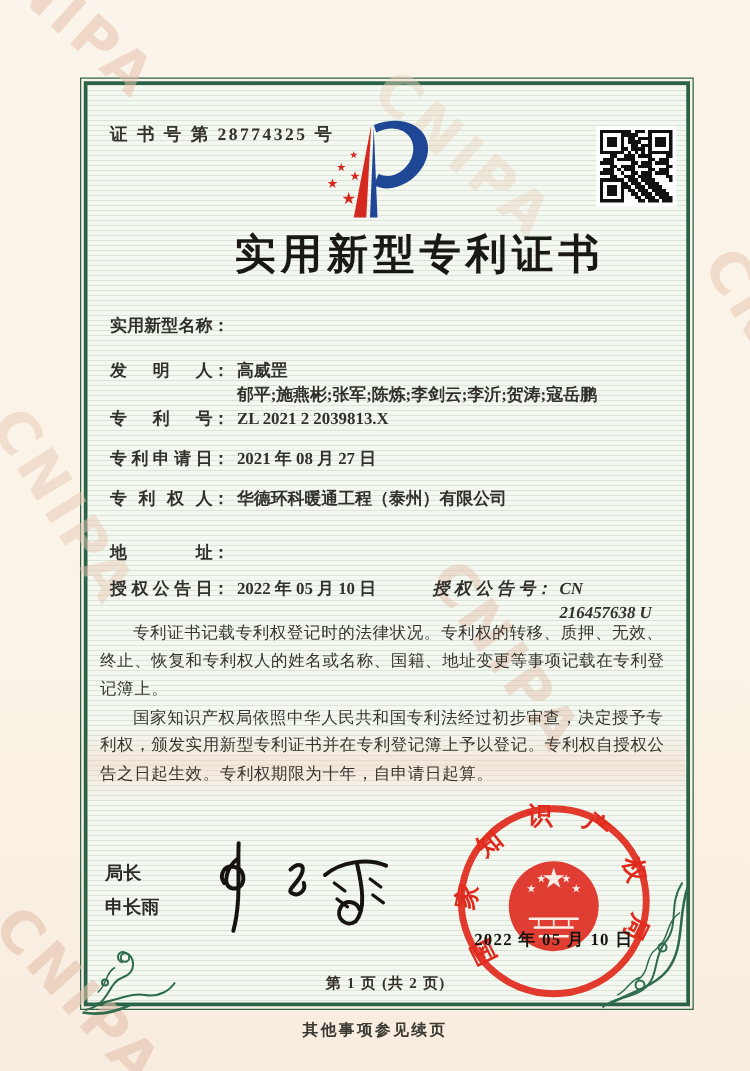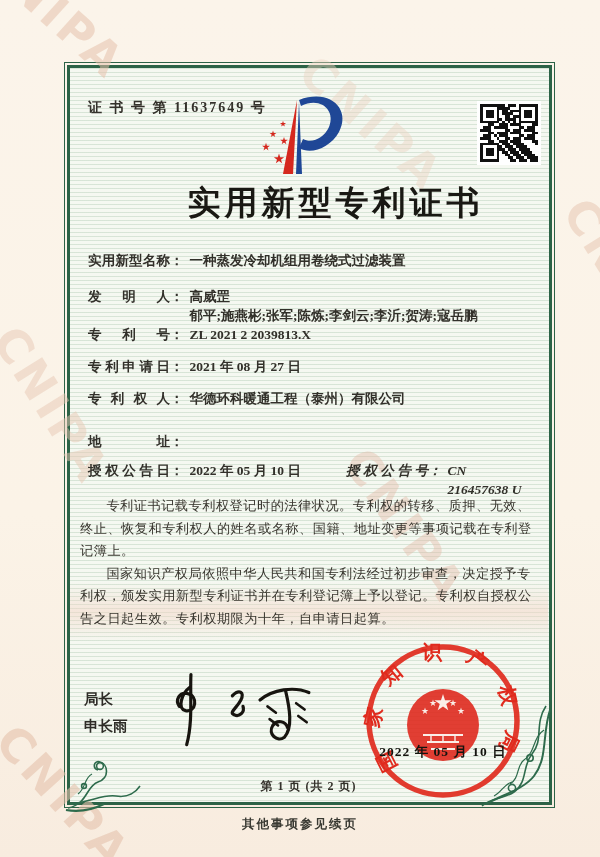--- a/index.html
+++ b/index.html
@@ -82,21 +82,21 @@
 
   <span class="wm wm1">CNIPA</span>
   <span class="wm wm2">CNIPA</span>
   <span class="wm wm3">CNIPA</span>
   <span class="wm wm4">CNIPA</span>
   <span class="wm wm5">CNIPA</span>
   <span class="wm wm6">CNIPA</span>
 
   <div class="content">
 
-    <div class="cert-no">证 书 号 第 11637649 号</div>
+    <div class="cert-no">证 书 号 第 28774325 号</div>
 
     <div class="qr">
       <svg viewBox="0 0 21 21" shape-rendering="crispEdges" fill="#111">
         <g>
 
           <path d="M0,0h7v7h-7z M1,1v5h5v-5z" fill-rule="evenodd"></path>
           <rect x="2" y="2" width="3" height="3"></rect>
           <path d="M14,0h7v7h-7z M15,1v5h5v-5z" fill-rule="evenodd"></path>
           <rect x="16" y="2" width="3" height="3"></rect>
           <path d="M0,14h7v7h-7z M1,15v5h5v-5z" fill-rule="evenodd"></path>
@@ -300,21 +300,20 @@
         <use href="#star" transform="translate(30,73) scale(5.4)" fill="#d5281e"></use>
       </svg>
     </div>
 
     <div class="title">实用新型专利证书</div>
 
     <div class="fields">
       <div class="frow mb17">
         <span class="lab">实用新型名称</span>
           <span class="colon">：</span>
-        <span class="val">一种蒸发冷却机组用卷绕式过滤装置</span>
       </div>
       <div class="frow mb14">
         <span class="lab">发明人</span>
           <span class="colon">：</span>
         <span class="val">
           <div>高威罡</div>
           <div>郁平;施燕彬;张军;陈炼;李剑云;李沂;贺涛;寇岳鹏</div>
         </span>
       </div>
       <div class="frow mb13">

